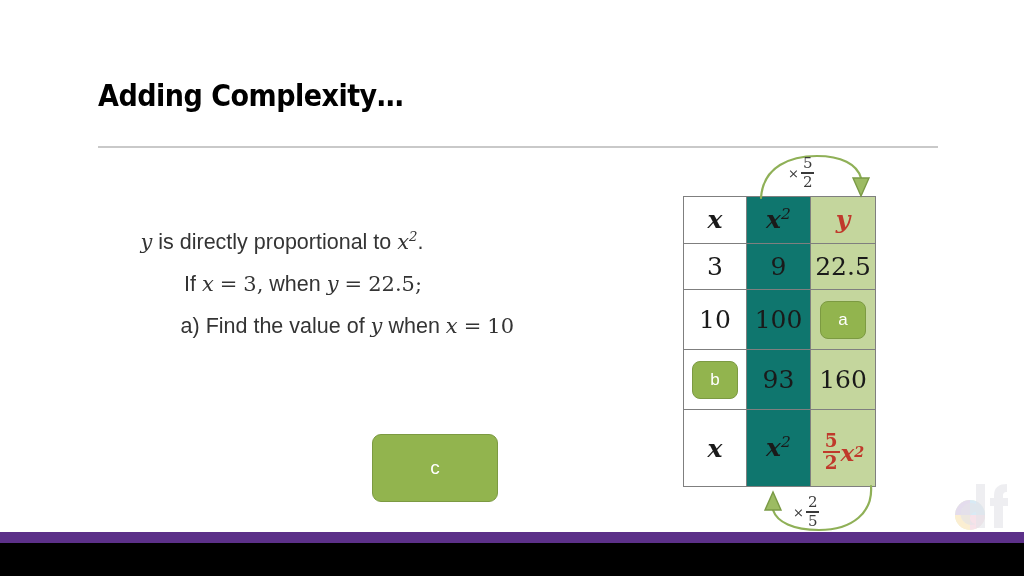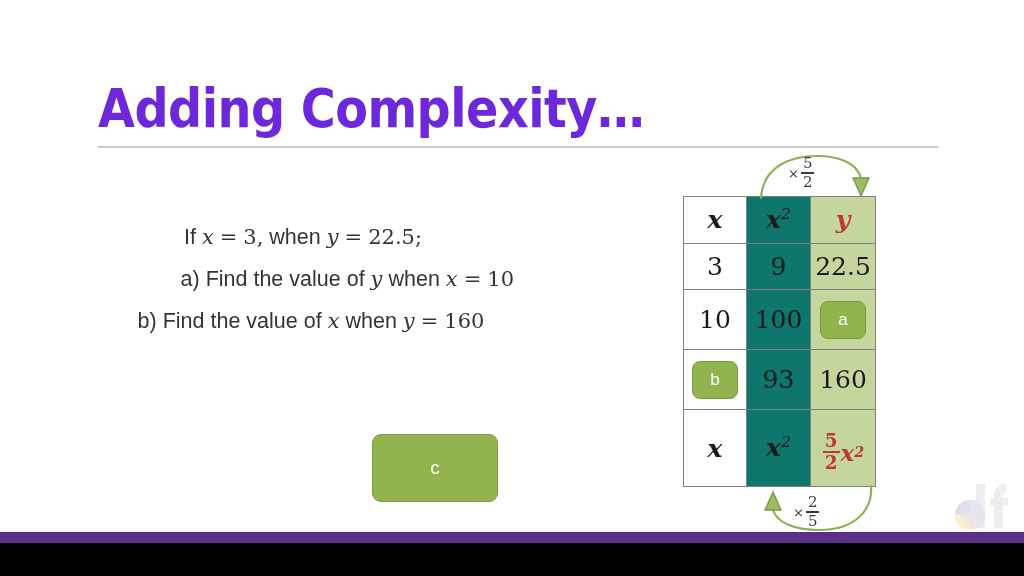--- a/index.html
+++ b/index.html
@@ -7,21 +7,21 @@
     width:1024px;height:576px;background:#ffffff;overflow:hidden;position:relative;
     font-family:"Liberation Sans",sans-serif;
     -webkit-font-smoothing:antialiased;
   }
   .slide{position:absolute;inset:0;background:#fff;}
 
   
   .title{
     position:absolute;left:98px;top:78px;
     font-family:"DejaVu Sans Condensed","Liberation Sans",sans-serif;
-    font-size:53px;font-weight:700;color:#6d28d9;letter-spacing:-0.5px;
+    font-size:30px;font-weight:700;color:#000000;letter-spacing:-0.5px;
     white-space:nowrap;
   }
   .title-rule{
     position:absolute;left:98px;top:146px;width:840px;height:2px;background:#c9c9c9;
   }
 
   
   .body-block{
     position:absolute;left:80px;top:216px;width:470px;
     color:#343434;
@@ -107,20 +107,23 @@
 </head>
 <body>
 
 <div class="slide">
 
   <div class="title">Adding Complexity…</div>
   <div class="title-rule"></div>
 
   <div class="body-block">
 
+    <div class="bline c1">
+      <span class="mv">y</span><span> is directly proportional to </span><span class="mv">x</span><sup class="sq">2</sup><span>.</span>
+    </div>
 
     <div class="bline c2">
       <span>If</span>
       <span class="mv">x</span>
       <span class="mop">=</span>
       <span class="mn">3,</span>
       <span>when</span>
       <span class="mv">y</span>
       <span class="mop">=</span>
       <span class="mn">22.5;</span>
@@ -129,29 +132,20 @@
     <div class="bline c3">
       <span>a)</span>
       <span>Find the value of</span>
       <span class="mv">y</span>
       <span>when</span>
       <span class="mv">x</span>
       <span class="mop">=</span>
       <span class="mn">10</span>
     </div>
 
-    <div class="bline c4">
-      <span>b)</span>
-      <span>Find the value of</span>
-      <span class="mv">x</span>
-      <span>when</span>
-      <span class="mv">y</span>
-      <span class="mop">=</span>
-      <span class="mn">160</span>
-    </div>
 
   </div>
 
   <div class="c-box">c</div>
 
   <div class="tbl">
     <table>
       <tbody>
           <tr>
         <td class="col-x">

